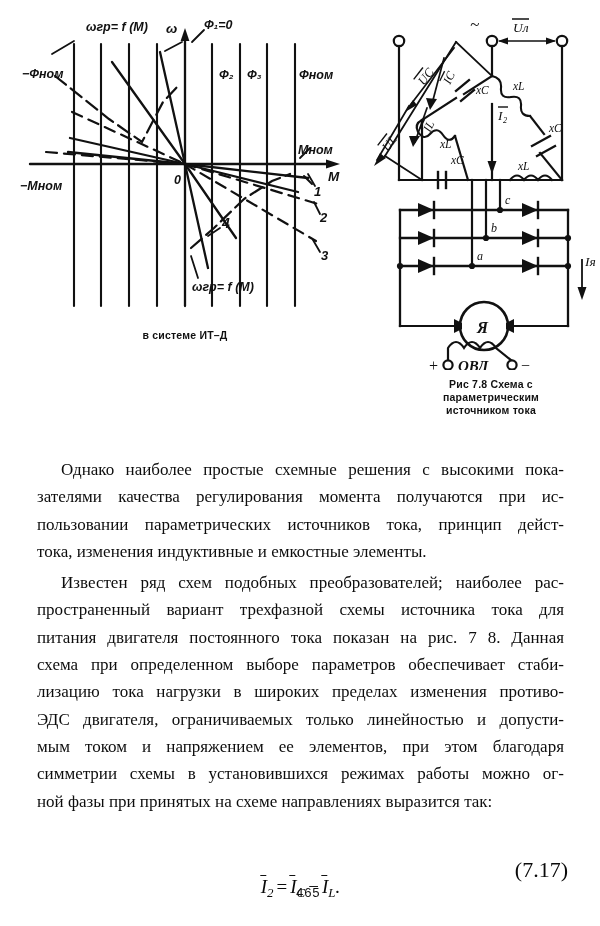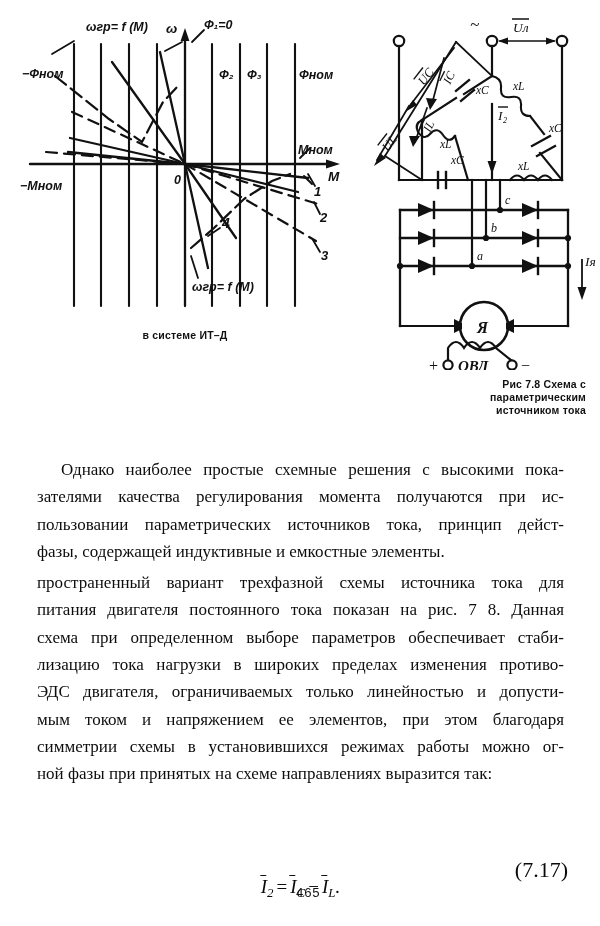--- a/index.html
+++ b/index.html
@@ -39,21 +39,21 @@
     letter-spacing: 0.2px;
     color: #111;
   }
   #cap77 {
     left: 20px; top: 314px;
     width: 330px;
   }
   #cap78 {
     left: 396px; top: 378px;
     width: 190px;
-    text-align: right;
+    text-align: center;
     line-height: 13px;
   }
 
   
   #fig78 {
     position: absolute;
     left: 372px; top: 8px;
     width: 226px; height: 362px;
   }
   #fig78 svg { display: block; }
@@ -464,23 +464,24 @@
     <span>Рис  7.8  Схема с</span><br>
     <span>параметрическим</span><br>
     <span>источником тока</span>
   </div>
 
   <div id="bodytext">
     <p class="para">
       <span class="ln indent">Однако наиболее простые схемные решения с высокими пока-</span>
       <span class="ln">зателями качества регулирования момента получаются при ис-</span>
       <span class="ln">пользовании параметрических источников тока, принцип дейст-</span>
-      <span class="ln last">фазы, содержащей индуктивные и емкостные элементы.</span>
+      <span class="ln last">тока, изменения индуктивные и емкостные элементы.</span>
     </p>
     <p class="para">
+      <span class="ln indent">Известен ряд схем подобных преобразователей; наиболее рас-</span>
       <span class="ln">пространенный вариант трехфазной схемы источника тока для</span>
       <span class="ln">питания двигателя постоянного тока показан на рис. 7 8. Данная</span>
       <span class="ln">схема при определенном выборе параметров обеспечивает стаби-</span>
       <span class="ln">лизацию тока нагрузки в широких пределах изменения противо-</span>
       <span class="ln">ЭДС двигателя, ограничиваемых только линейностью и допусти-</span>
       <span class="ln">мым током и напряжением ее элементов, при этом благодаря</span>
       <span class="ln">симметрии схемы в установившихся режимах работы можно ог-</span>
       <span class="ln last">ной фазы при принятых на схеме направлениях выразится так:</span>
     </p>
   </div>

